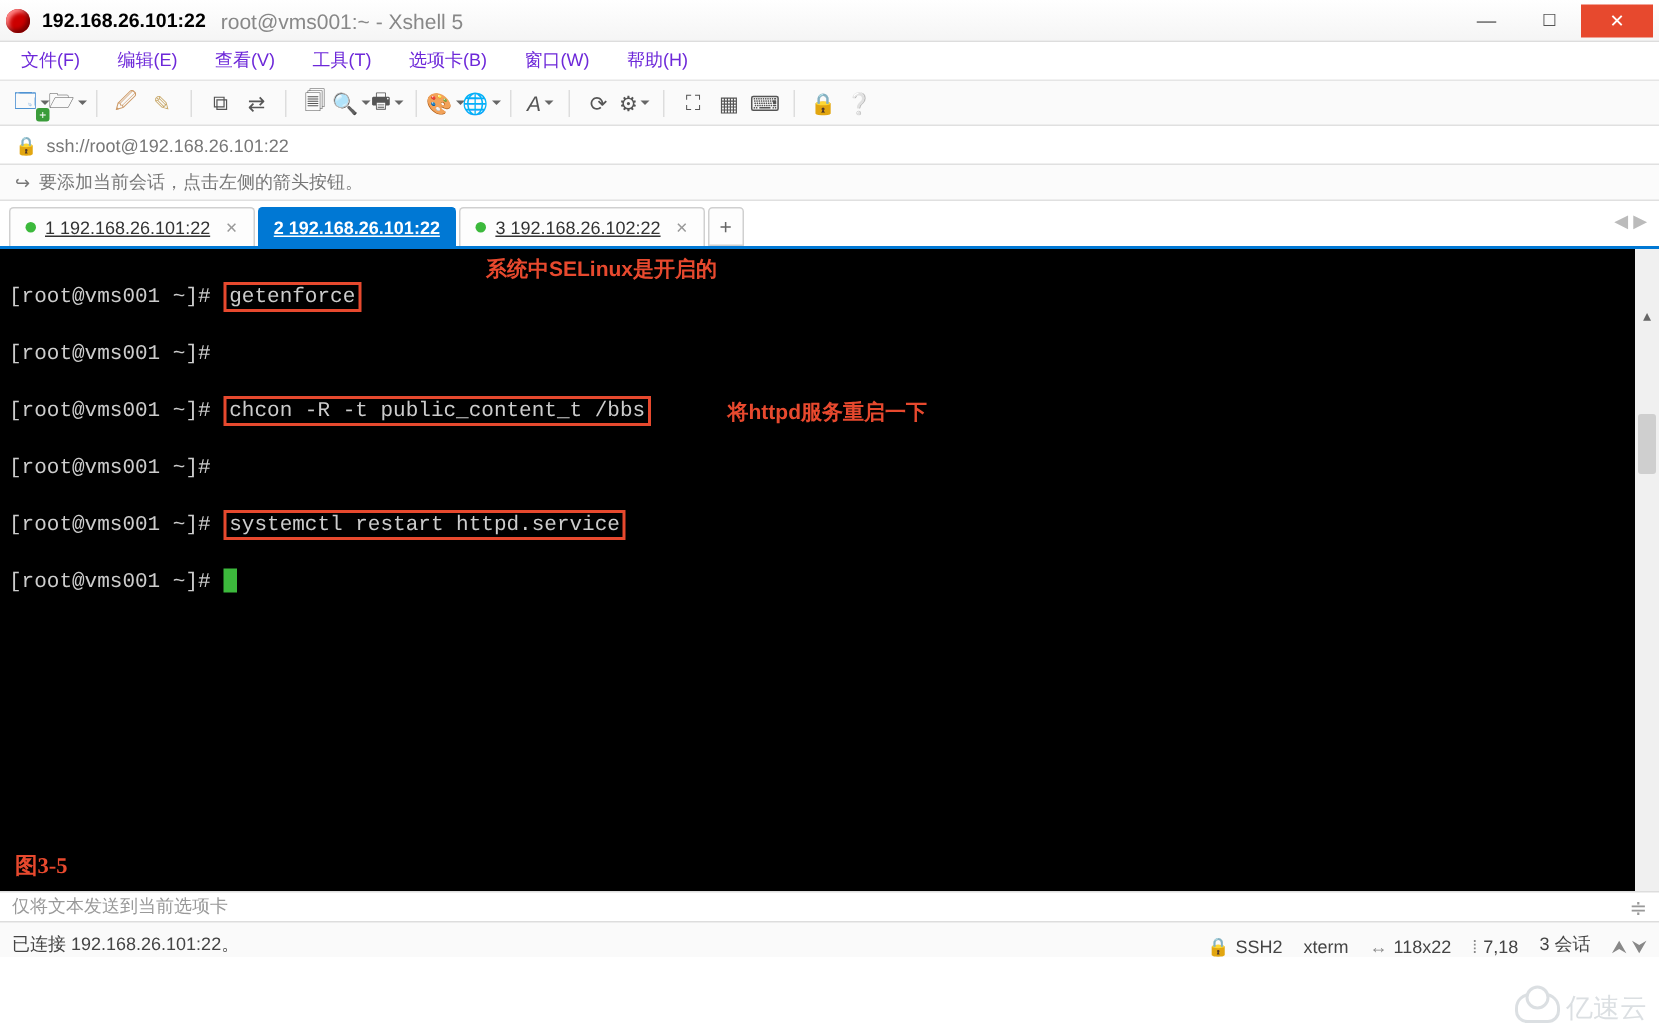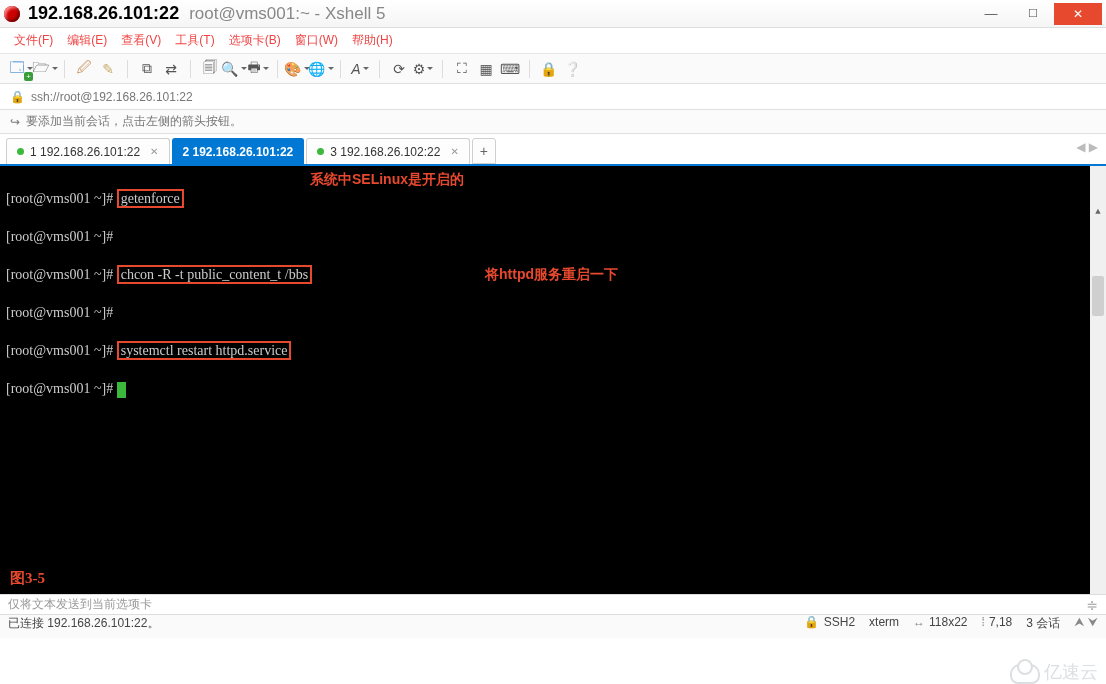--- a/index.html
+++ b/index.html
@@ -1,31 +1,31 @@
 <!DOCTYPE html>
 <html><head>
 <meta charset="utf-8">
 <style>
   * { box-sizing: border-box; margin: 0; padding: 0; }
   body { font-family: "Microsoft YaHei", Arial, sans-serif; font-size: 12px; background: #fff; width: 1106px; height: 684px; overflow: hidden; position: relative; }
   
   
   .titlebar { height: 28px; background: linear-gradient(#fff, #f5f5f5); display: flex; align-items: center; padding: 0 4px; border-bottom: 1px solid #ddd; }
   .titlebar .app-icon { width: 16px; height: 16px; background: #c00; border-radius: 50%; margin-right: 8px; box-shadow: inset -2px -2px 3px #700, inset 2px 2px 3px #f88; }
-  .titlebar .title-strong { font-weight: bold; color: #000; margin-right: 10px; font-size: 18px; }
-  .titlebar .title-sub { color: #888; font-size: 17px; }
+  .titlebar .title-strong { font-weight: bold; color: #000; margin-right: 10px; font-size: 13px; }
+  .titlebar .title-sub { color: #888; font-size: 14px; }
   .titlebar .spacer { flex: 1; }
   .win-btn { width: 42px; height: 22px; display: flex; align-items: center; justify-content: center; color: #555; font-size: 13px; }
   .win-btn.close { background: #e7492e; color: #fff; width: 48px; }
   .win-btn.close::before { content: "✕"; font-size: 12px; }
   .win-btn.min::before { content: "—"; }
   .win-btn.max::before { content: "☐"; font-size: 11px; }
 
   
-  .menubar { height: 26px; display: flex; align-items: center; padding: 0 14px; gap: 14px; border-bottom: 1px solid #e5e5e5; font-size: 12px; color: #ef4444; }
+  .menubar { height: 26px; display: flex; align-items: center; padding: 0 14px; gap: 25px; border-bottom: 1px solid #e5e5e5; font-size: 12px; color: #6d28d9; }
   .menubar span { cursor: default; }
 
   
   .toolbar { height: 30px; display: flex; align-items: center; padding: 0 10px; gap: 2px; border-bottom: 1px solid #e0e0e0; background: #fafafa; }
   .tb-btn { display: flex; align-items: center; justify-content: center; width: 22px; height: 22px; color: #555; font-size: 14px; position: relative; }
   .tb-btn.dd::after { content: ""; border: 3px solid transparent; border-top-color: #666; margin-left: 2px; margin-top: 3px; }
   .tb-sep { width: 1px; height: 18px; background: #ddd; margin: 0 6px; }
   .ico-new { color: #1a73c7; }
   .ico-plus { position: absolute; right: -1px; bottom: -1px; background: #3a9c3a; color: #fff; font-size: 8px; width: 9px; height: 9px; border-radius: 2px; line-height: 9px; text-align: center; }
 
@@ -34,21 +34,21 @@
   .addrbar .lock { color: #999; }
 
   
   .hintbar { height: 24px; display: flex; align-items: center; padding: 0 10px; border-bottom: 1px solid #e0e0e0; color: #777; font-size: 12px; gap: 6px; background: #fbfbfb; }
 
   
   .tabstrip { height: 32px; background: #fff; border-bottom: 2px solid #0078d4; display: flex; align-items: stretch; padding-left: 6px; position: relative; }
   .tab { display: flex; align-items: center; padding: 0 10px; gap: 6px; border: 1px solid #d0d0d0; border-bottom: none; margin-right: 2px; margin-top: 4px; background: #fdfdfd; font-size: 12px; color: #333; border-radius: 3px 3px 0 0; }
   .tab .dot { width: 7px; height: 7px; border-radius: 50%; background: #3cb93c; }
   .tab.active { background: #0078d4; color: #fff; font-weight: bold; border-color: #0078d4; flex-direction: column; }
-  .tab .tx { }
+  .tab .tx { text-decoration: underline; }
   .tab .close-x { color: #999; font-size: 10px; margin-left: 4px; }
   .tab.active .close-x { color: #cde; }
   .tab.add { border: 1px solid #d0d0d0; width: 24px; justify-content: center; font-size: 14px; color: #666; }
   .tabstrip .navarrows { position: absolute; right: 8px; top: 6px; color: #bbb; font-size: 12px; }
 
   
   .terminal { background: #000; color: #ccc; font-family: "Consolas","Courier New",monospace; font-size: 14px; line-height: 19px; height: 428px; padding: 4px 6px; position: relative; overflow: hidden; white-space: pre; }
   .terminal .scrollbar { position: absolute; right: 0; top: 0; bottom: 0; width: 16px; background: #f0f0f0; }
   .terminal .scrollbar .thumb { background: #cfcfcf; height: 40px; margin: 18px 2px 0 2px; border-radius: 2px; }
   .terminal .scrollbar .arrow { height: 16px; text-align: center; color: #666; font-size: 9px; line-height: 16px; }
@@ -56,31 +56,31 @@
   .hl { border: 2px solid #e7492e; padding: 0 2px; display: inline; }
   .ann { color: #e7492e; font-family: "Microsoft YaHei", sans-serif; font-weight: bold; font-size: 14px; position: absolute; }
   .cursor { display: inline-block; width: 9px; height: 16px; background: #3cb93c; vertical-align: middle; }
   .figlabel { position: absolute; left: 10px; bottom: 6px; color: #e7492e; font-family: "Microsoft YaHei"; font-weight: bold; font-size: 15px; }
 
   
   .sendbar { height: 20px; border-top: 1px solid #ddd; padding: 2px 8px; color: #999; font-size: 12px; background: #fff; display:flex; align-items:center;}
   .sendbar .hide { margin-left:auto; color:#999; font-size:14px; }
 
   
-  .statusbar { height: 24px; border-top: 1px solid #ddd; display: flex; align-items: flex-start; padding: 0 8px; font-size: 12px; color: #444; background: #fafafa; gap: 14px; }
+  .statusbar { height: 24px; border-top: 1px solid #ddd; display: flex; align-items: flex-end; padding: 0 8px; font-size: 12px; color: #444; background: #fafafa; gap: 14px; }
   .statusbar .spacer { flex: 1; }
   .statusbar .seg { display: flex; align-items: center; gap: 4px; }
   .statusbar .ic { color: #888; font-size: 12px; }
 
   
-  .watermark { position: absolute; right: 8px; bottom: 0px; display: flex; align-items: flex-end; gap: 4px; color: #bfc6cc; font-size: 18px; opacity: .55; }
+  .watermark { position: absolute; right: 8px; bottom: 0px; display: flex; align-items: center; gap: 4px; color: #bfc6cc; font-size: 18px; opacity: .55; }
   .watermark .cloud { width: 30px; height: 20px; border: 2px solid #bfc6cc; border-radius: 10px 10px 8px 8px; position: relative; }
   .watermark .cloud::before { content:""; position:absolute; width:12px; height:12px; border:2px solid #bfc6cc; border-radius:50%; top:-7px; left:5px; background:#fff; }
 
-  .tline { display:block;font-family:Liberation Serif, serif; }
+  .tline { display:block; }
 </style>
 </head>
 <body>
 
 <div class="titlebar">
   <div class="app-icon"></div>
   <span class="title-strong">192.168.26.101:22</span>
   <span class="title-sub">root@vms001:~ - Xshell 5</span>
   <div class="spacer"></div>
   <div class="win-btn min"></div>
@@ -161,21 +161,21 @@
 </div>
 
 <div class="terminal">
 <span class="tline"><span class="prompt-root">[root@vms001 ~]# </span><span class="hl">getenforce</span></span>
 <span class="tline">[root@vms001 ~]#</span>
 <span class="tline"><span class="prompt-root">[root@vms001 ~]# </span><span class="hl">chcon -R -t public_content_t /bbs</span></span>
 <span class="tline">[root@vms001 ~]#</span>
 <span class="tline"><span class="prompt-root">[root@vms001 ~]# </span><span class="hl">systemctl restart httpd.service</span></span>
 <span class="tline"><span class="prompt-root">[root@vms001 ~]# </span><span class="cursor"></span></span>
 
-<div class="ann" style="left:310px; top:4px;">系统中SELinux是开启的</div>
+<div class="ann" style="left:324px; top:4px;">系统中SELinux是开启的</div>
 <div class="ann" style="left:485px; top:99px;">将httpd服务重启一下</div>
 <div class="figlabel">图3-5</div>
 
 <div class="scrollbar">
   <div class="arrow">▲</div>
   <div class="thumb"></div>
 </div>
 </div>
 
 <div class="sendbar">

